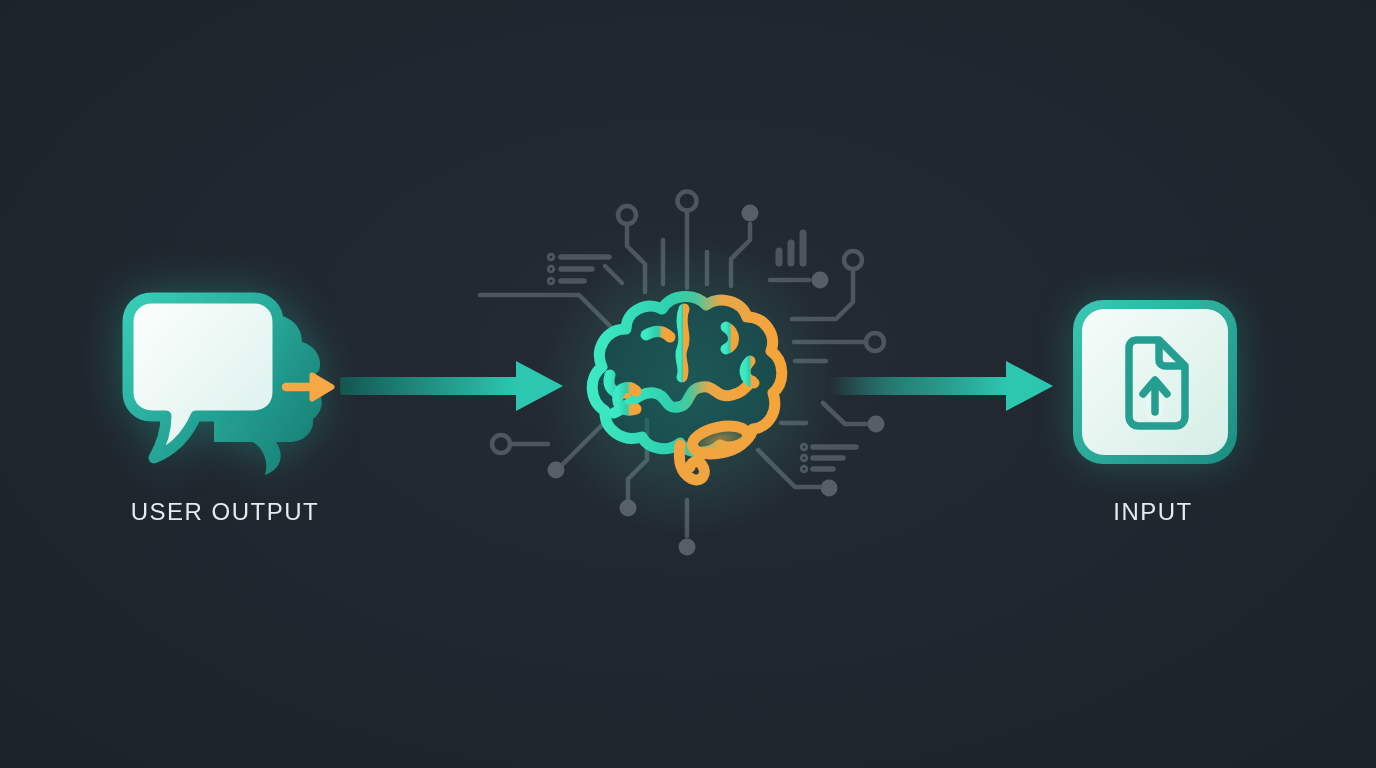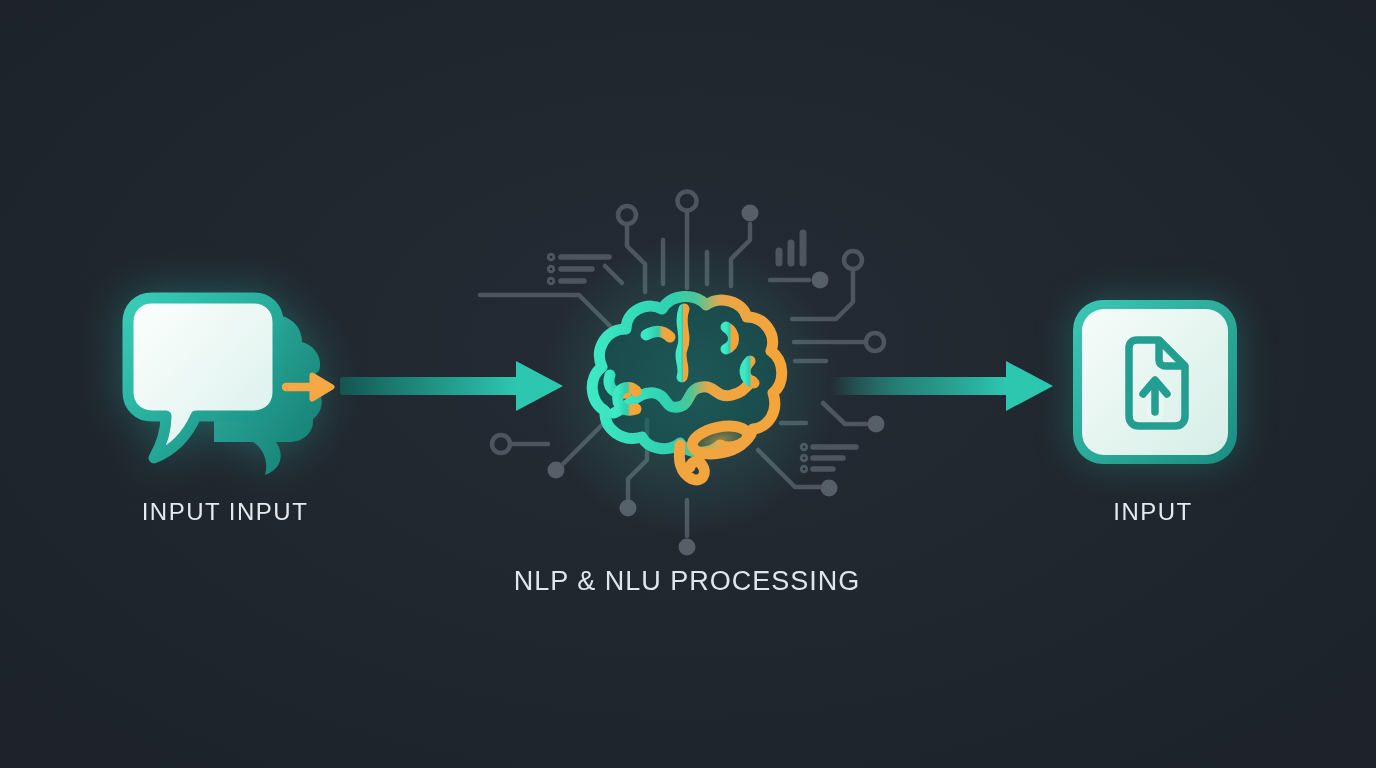--- a/index.html
+++ b/index.html
@@ -206,17 +206,16 @@
           <line x1="46" y1="82" x2="46" y2="54"></line>
         </g>
         <g stroke="#239e90" stroke-width="7.5" fill="none" stroke-linecap="round" stroke-linejoin="round">
           <line x1="46" y1="82" x2="46" y2="54"></line>
           <polyline points="34,64 46,50 58,64"></polyline>
         </g>
       </svg>
     </div>
   </div>
 
-  <div class="node-label label-user">INPUT INPUT</div>
-  <div class="label-processing">NLP &amp; NLU PROCESSING</div>
+  <div class="node-label label-user">USER OUTPUT</div>
   <div class="node-label label-output">INPUT</div>
 
 </div>
 
 </body></html>

